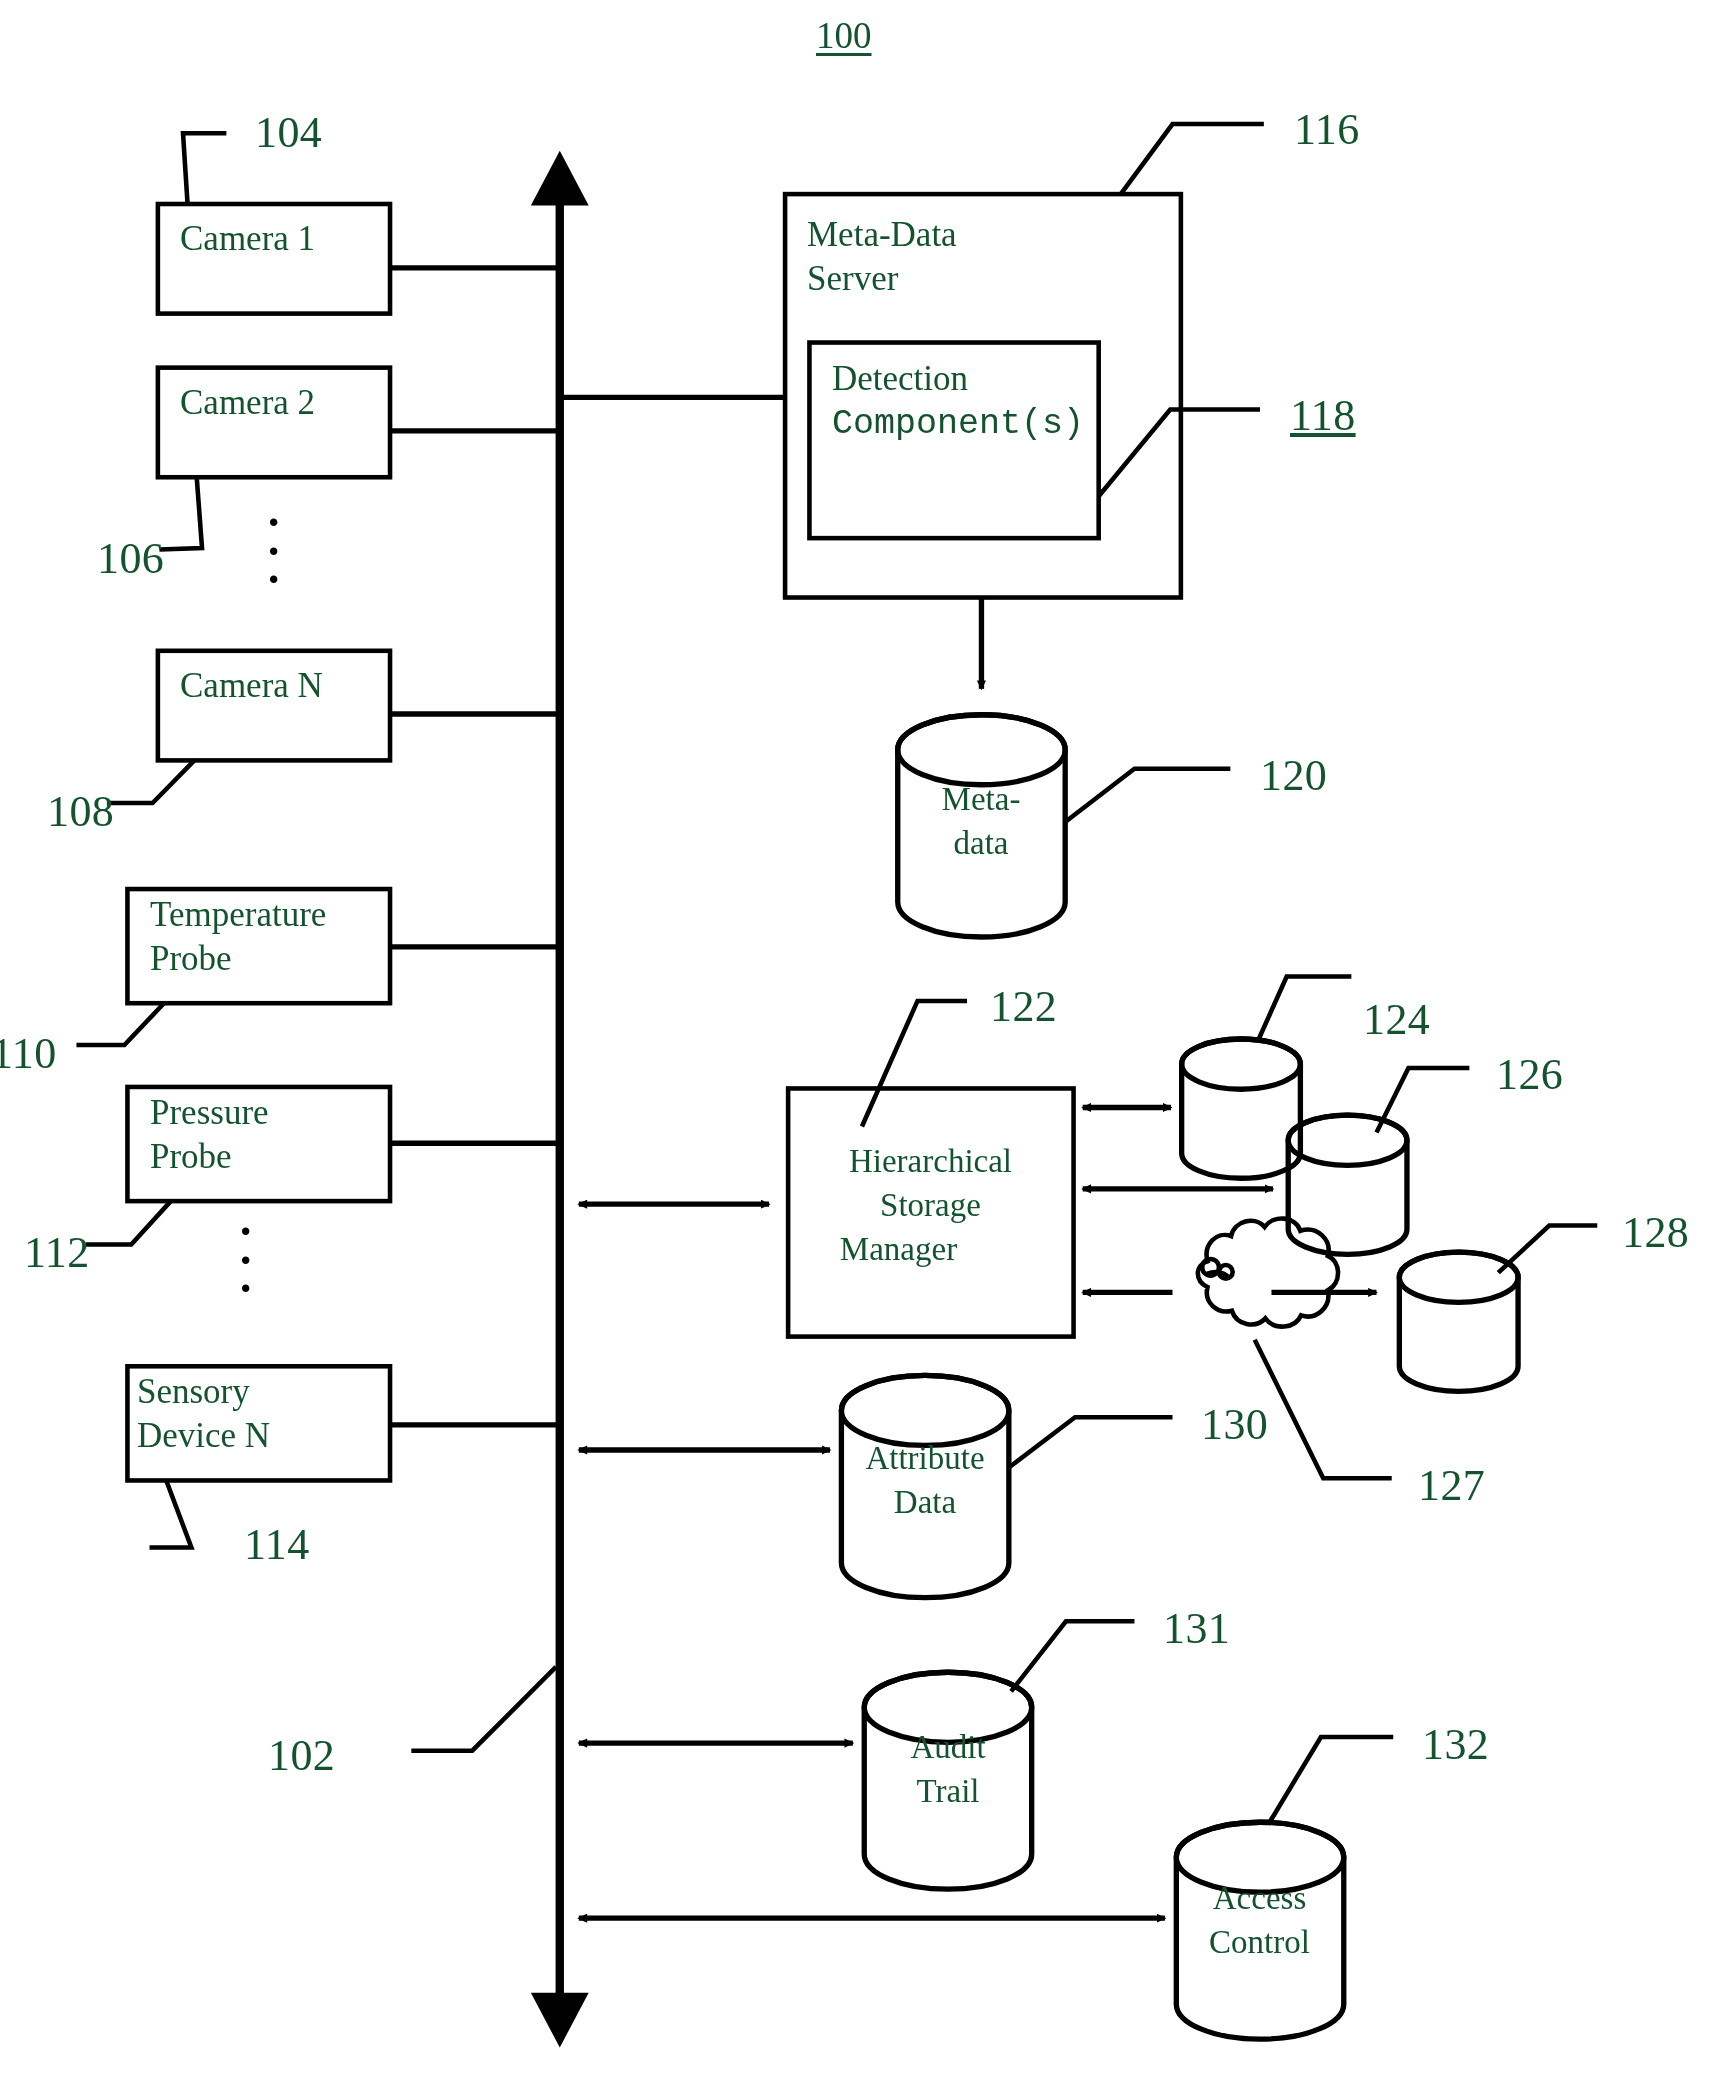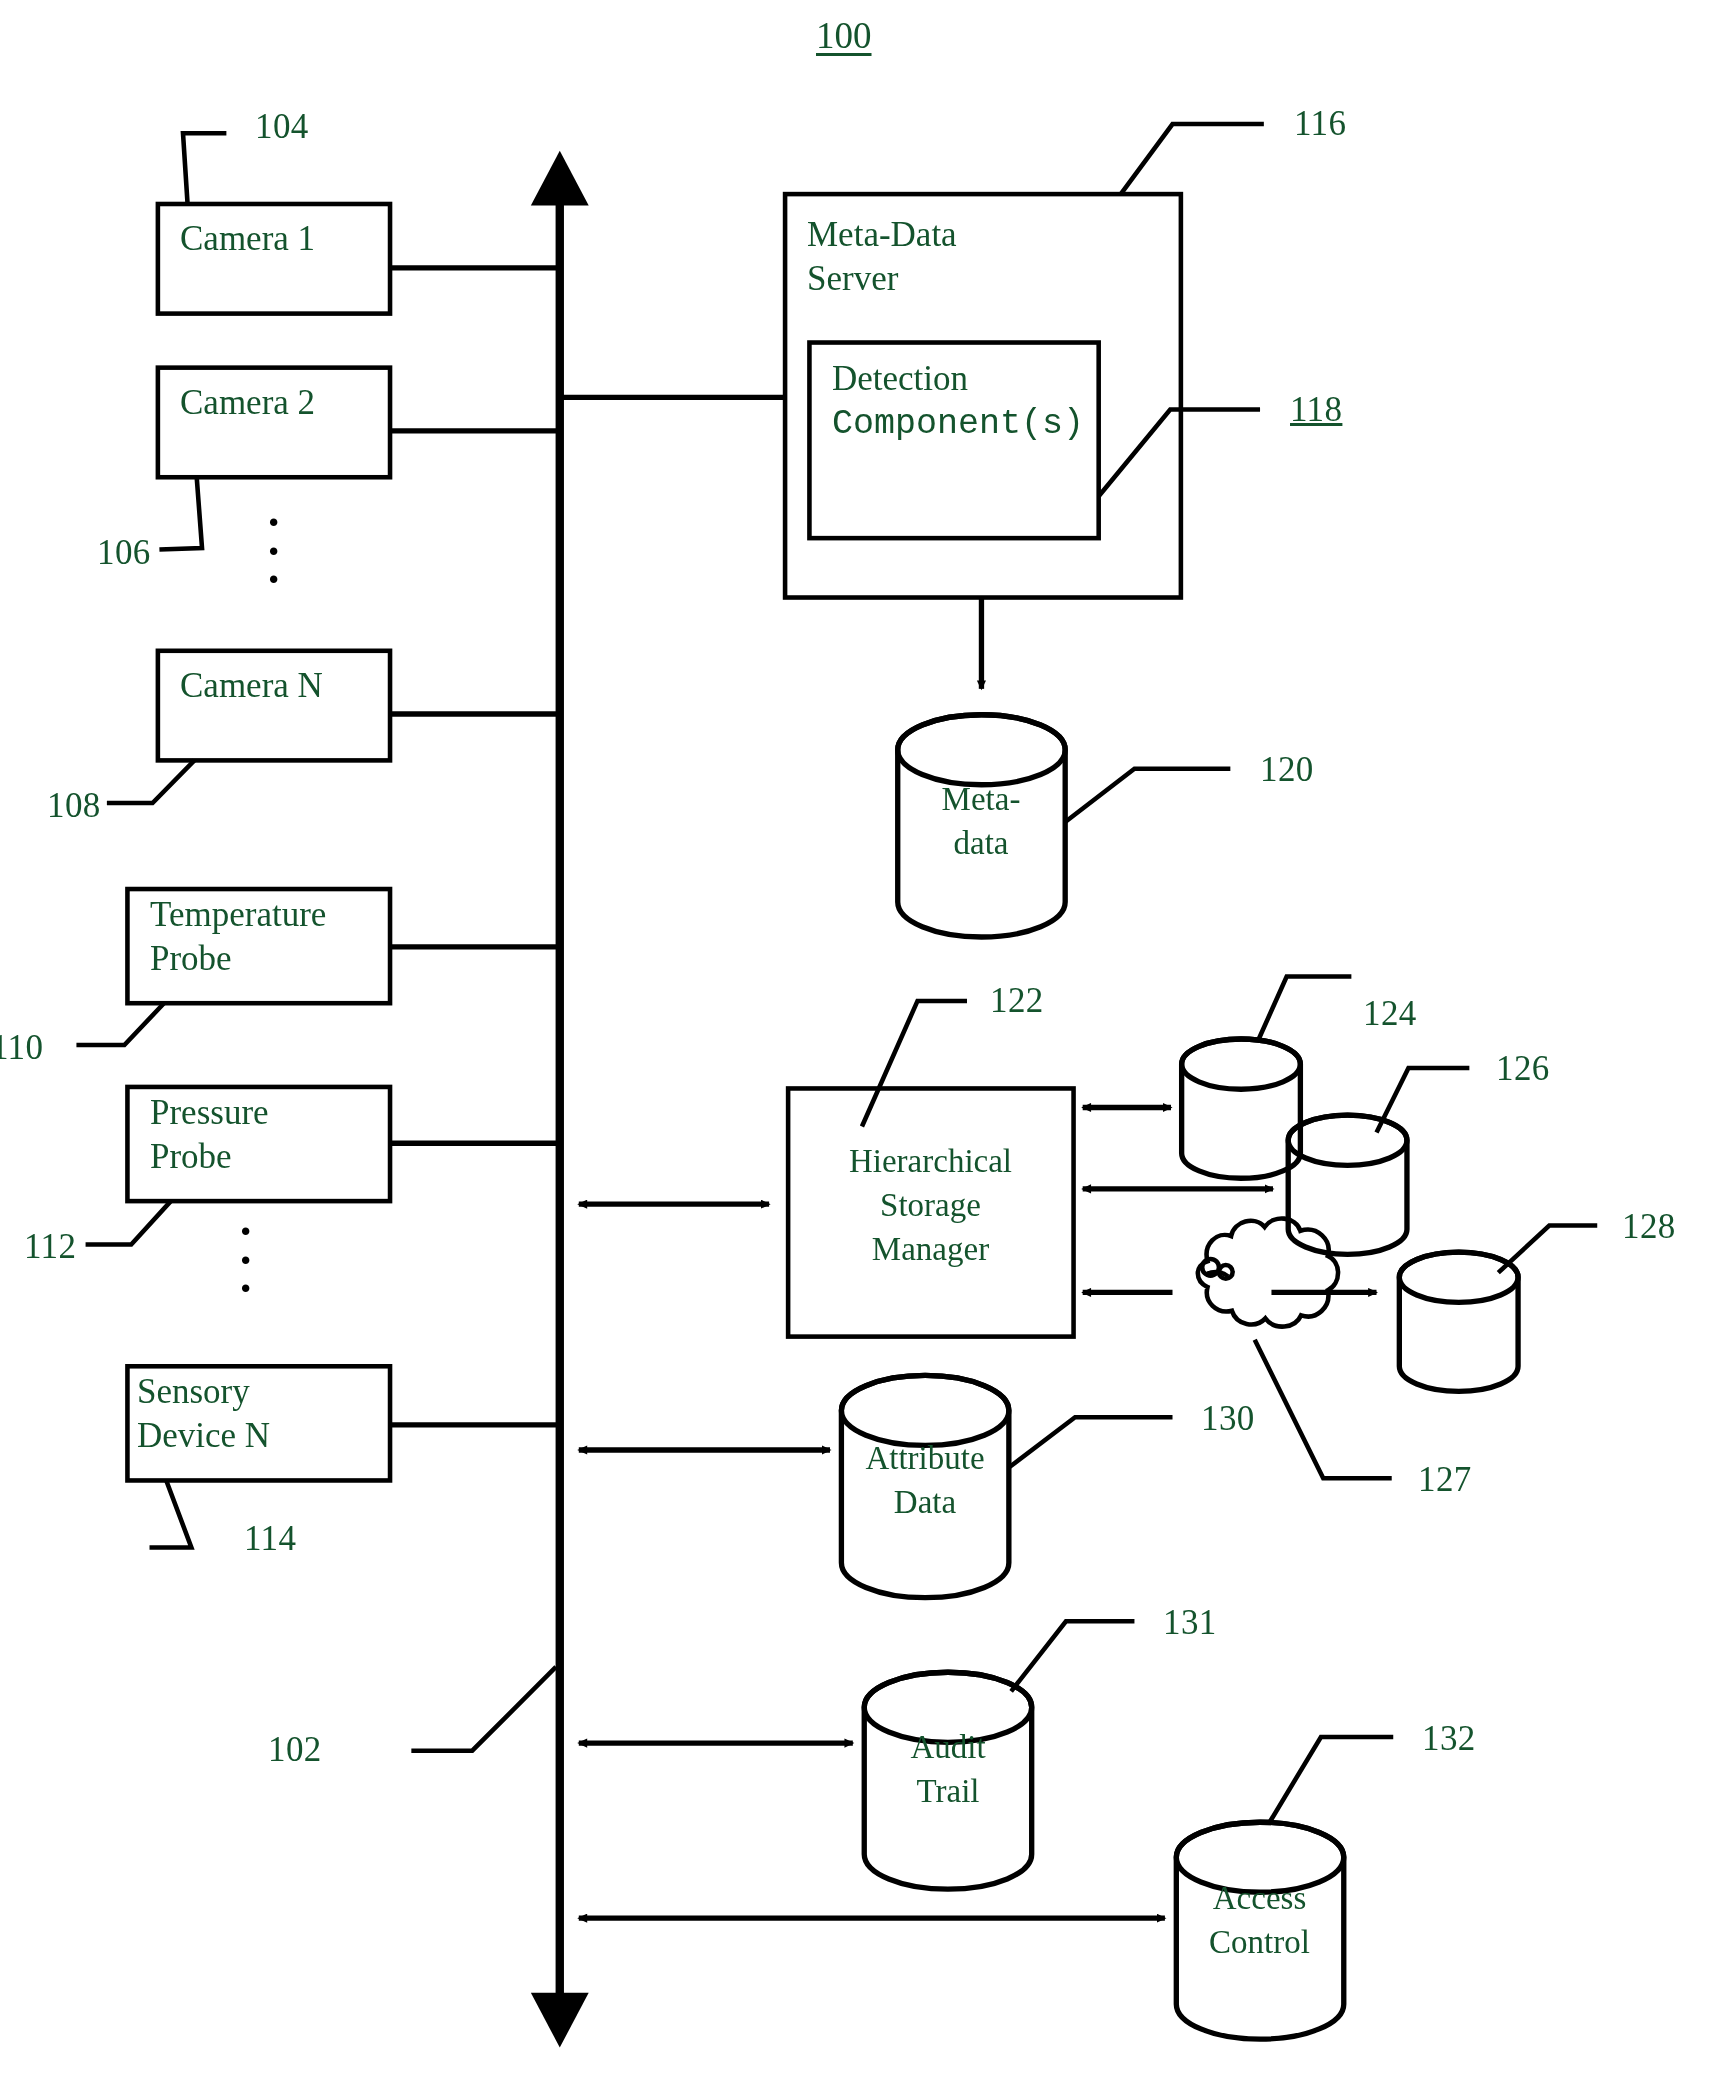--- a/index.html
+++ b/index.html
@@ -24,21 +24,21 @@
     height: 2097px;
   }
   .lbl {
     position: absolute;
     font-family: "Liberation Serif", "DejaVu Serif", serif;
     color: #14532d;
     white-space: pre;
     line-height: 1.16;
   }
   .ref {
-    font-size: 35px;
+    font-size: 44px;
     letter-spacing: 0.4px;
   }
   .fig-title {
     font-size: 37px;
     text-decoration: underline;
     text-underline-offset: 4.6px;
   }
   .boxtext {
     font-size: 35px;
   }
@@ -273,21 +273,21 @@
 
   <div class="lbl ref" style="left:1294px; top:104px;">116</div>
   <div class="lbl ref" style="left:1290px; top:390px;text-decoration:underline;">118</div>
 
   <div class="lbl cyltext" style="left:905px; top:780px; width:152px;">Meta-</div>
   <div class="lbl cyltext" style="left:905px; top:824px; width:152px;">data</div>
   <div class="lbl ref" style="left:1260px; top:750px;">120</div>
 
   <div class="lbl cyltext" style="left:788px; top:1142px; width:285px;">Hierarchical</div>
   <div class="lbl cyltext" style="left:788px; top:1186px; width:285px;">Storage</div>
-  <div class="lbl cyltext" style="left:788px; top:1230px; width:285px;">Manager</div>
+  <div class="lbl cyltext" style="left:756px; top:1230px; width:285px;">Manager</div>
   <div class="lbl ref" style="left:990px; top:981px;">122</div>
 
   <div class="lbl ref" style="left:1363px; top:957px;margin-top:37px;">124</div>
   <div class="lbl ref" style="left:1496px; top:1049px;">126</div>
   <div class="lbl ref" style="left:1622px; top:1207px;">128</div>
   <div class="lbl ref" style="left:1418px; top:1460px;">127</div>
 
   <div class="lbl cyltext" style="left:849px; top:1439px; width:152px;">Attribute</div>
   <div class="lbl cyltext" style="left:849px; top:1483px; width:152px;">Data</div>
   <div class="lbl ref" style="left:1201px; top:1399px;">130</div>

